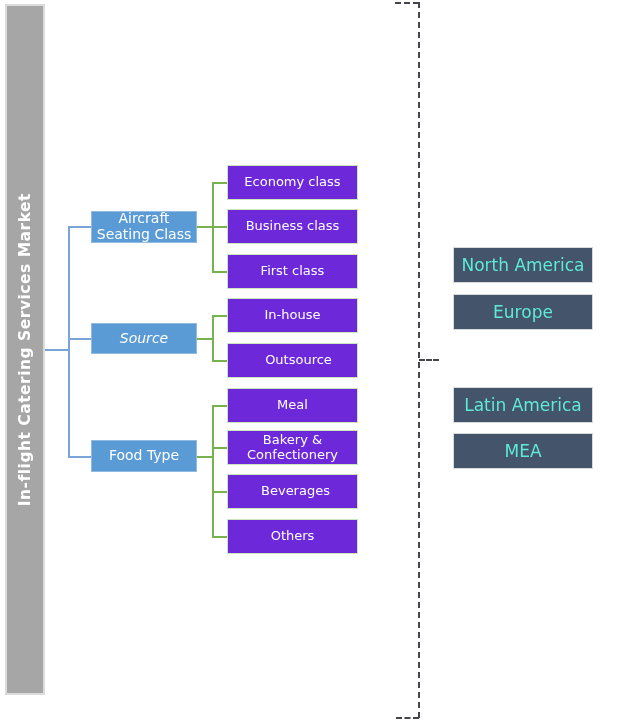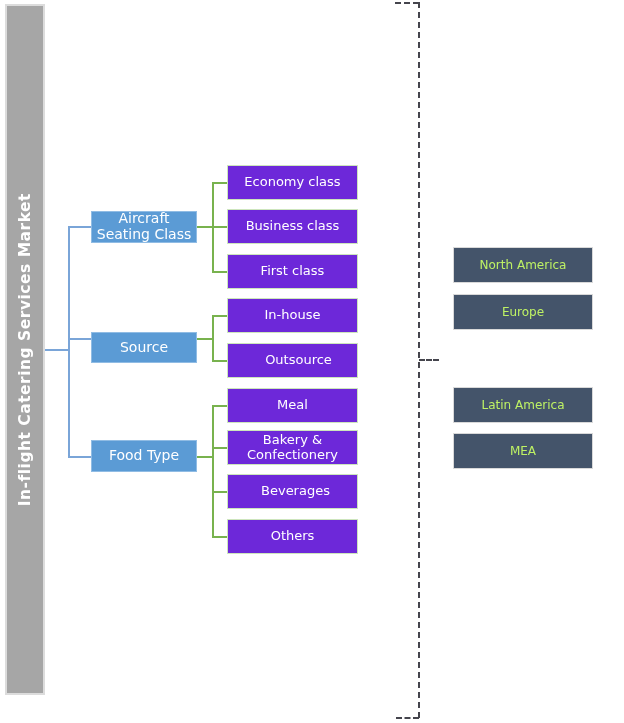--- a/index.html
+++ b/index.html
@@ -63,22 +63,22 @@
     align-items: center;
     justify-content: center;
     text-align: center;
   }
   
   .region-box {
     position: absolute;
     left: 453px; width: 140px; height: 36px;
     background: #44546a;
     border: 1.5px solid #d9d9d9;
-    color: #bef264;
-    font-size: 12px;
+    color: #5eead4;
+    font-size: 17px;
     display: flex;
     align-items: center;
     justify-content: center;
     text-align: center;
   }
   
   .dash-h { position: absolute; border-top: 2px dashed #45454d; height: 0; }
   .dash-v { position: absolute; border-left: 2px dashed #45454d; width: 0; }
 </style>
 </head>
@@ -92,21 +92,21 @@
 
   <div class="line blue-line" style="left:45px; top:349px; width:24px; height:1.5px;"></div>
   <div class="line blue-line" style="left:68px; top:226px; width:1.5px; height:231px;"></div>
   <div class="line blue-line" style="left:68px; top:226px; width:23px; height:1.5px;"></div>
   <div class="line blue-line" style="left:68px; top:338px; width:23px; height:1.5px;"></div>
   <div class="line blue-line" style="left:68px; top:456px; width:23px; height:1.5px;"></div>
 
   <div class="seg-box" style="top:211px; height:32px;">
     <span>Aircraft Seating Class</span>
   </div>
-  <div class="seg-box" style="top:332px; height:31px;">
+  <div class="seg-box" style="top:323px; height:31px;font-style:italic;">
     <span>Source</span>
   </div>
   <div class="seg-box" style="top:440px; height:32px;">
     <span>Food Type</span>
   </div>
 
   <div class="line green-line" style="left:197px; top:226px; width:16px; height:1.5px;"></div>
   <div class="line green-line" style="left:212px; top:182px; width:1.5px; height:90px;"></div>
   <div class="line green-line" style="left:212px; top:182px; width:15px; height:1.5px;"></div>
   <div class="line green-line" style="left:212px; top:226px; width:15px; height:1.5px;"></div>

